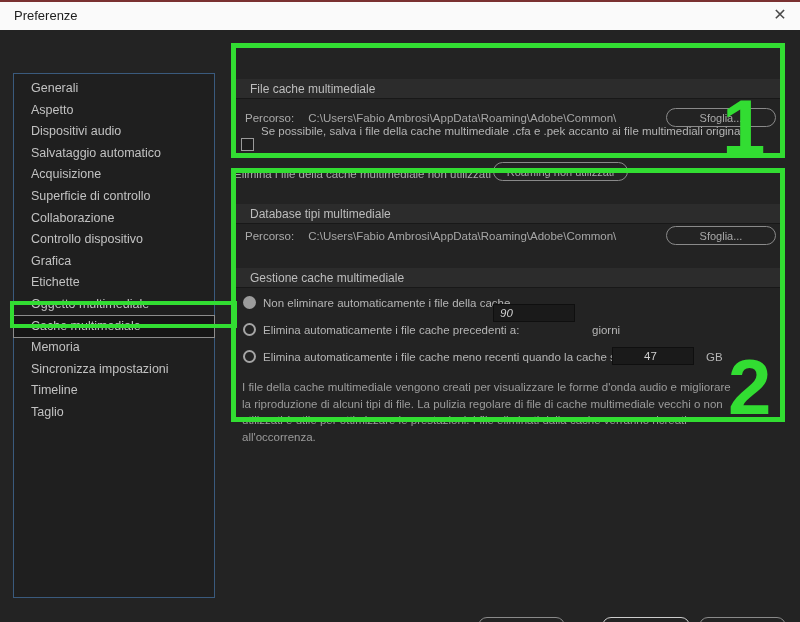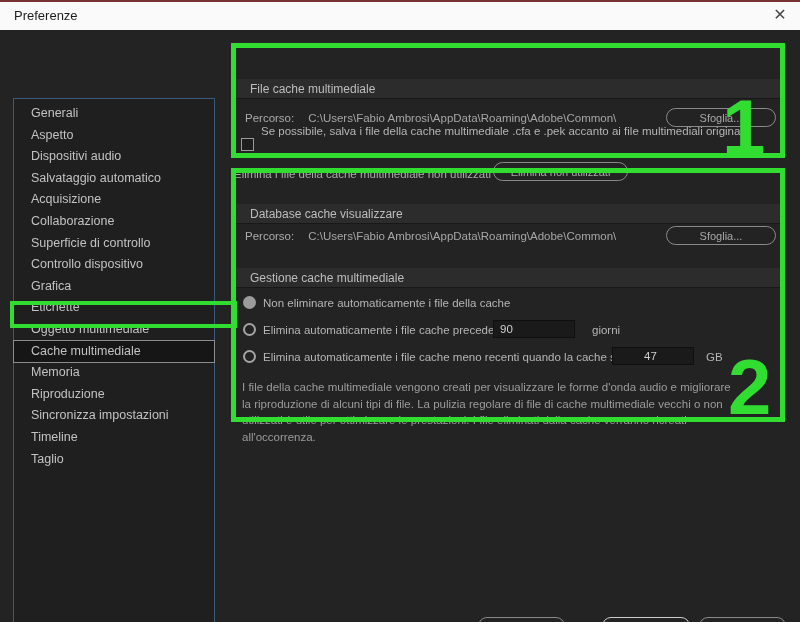--- a/index.html
+++ b/index.html
@@ -11,21 +11,21 @@
   
   .titlebar { position:absolute; left:0; top:0; width:800px; height:30px; background:#fafafa; }
   .titlebar-topline { position:absolute; left:0; top:0; width:800px; height:2px; background:#7a3131; }
   .title-text { position:absolute; left:14px; top:8px; font-size:13px; color:#1e1e1e; }
   .close-btn { position:absolute; right:8px; top:4px; width:24px; height:22px; border:none; background:transparent;
     color:#4a4a4a; font-size:16px; line-height:22px; text-align:center; cursor:pointer; }
   
   .dialog-body { position:absolute; left:0; top:30px; width:800px; height:592px; background:#232323; }
   
   .sidebar { position:absolute; left:13px; top:43px; width:202px; height:525px;
-    background:#1f1f1f; border:1px solid #3a5a7d; padding-top:4px;margin-top:25px; }
+    background:#1f1f1f; border:1px solid #3a5a7d; padding-top:4px; }
   .side-item { height:21.6px; line-height:21.6px; padding-left:17px; font-size:12.5px; color:#c2c2c2; cursor:pointer; white-space:nowrap; }
   .side-item.selected { background:#161616; outline:1px solid #8c8c8c; }
   
   .anno { position:absolute; border:5px solid #32dd32; z-index:5; pointer-events:none; }
   .anno-sidebar { left:10px; top:301px; width:227px; height:27px; border-width:4px; }
   .anno-1 { left:231px; top:43px; width:554px; height:115px; }
   .anno-2 { left:231px; top:168px; width:554px; height:254px; }
   .anno-num { position:absolute; z-index:6; color:#32dd32; font-weight:bold; font-size:78px; line-height:66px; pointer-events:none; }
   .anno-num-1 { left:722px; top:94px; }
   .anno-num-2 { left:728px; top:354px; }
@@ -58,56 +58,55 @@
   </div>
 
   <div class="dialog-body">
 
     <div class="sidebar">
       <div class="side-item">Generali</div>
       <div class="side-item">Aspetto</div>
       <div class="side-item">Dispositivi audio</div>
       <div class="side-item">Salvataggio automatico</div>
       <div class="side-item">Acquisizione</div>
+      <div class="side-item">Superficie di controllo</div>
       <div class="side-item">Collaborazione</div>
-      <div class="side-item">Superficie di controllo</div>
       <div class="side-item">Controllo dispositivo</div>
       <div class="side-item">Grafica</div>
       <div class="side-item">Etichette</div>
       <div class="side-item">Oggetto multimediale</div>
       <div class="side-item selected">Cache multimediale</div>
       <div class="side-item">Memoria</div>
-      <div class="side-item">Riproduzione</div>
       <div class="side-item">Sincronizza impostazioni</div>
       <div class="side-item">Timeline</div>
       <div class="side-item">Taglio</div>
     </div>
 
     <div class="sec-header" style="top:49px;">File cache multimediale</div>
     <div class="lbl" style="left:245px; top:82px;">
       <span>Percorso:</span><span class="path-val">C:\Users\Fabio Ambrosi\AppData\Roaming\Adobe\Common\</span>
     </div>
     <button class="pill" style="left:666px; top:78px; width:110px; height:19px;">Sfoglia...</button>
     <div class="checkbox" style="left:241px; top:108px;"></div>
     <div class="lbl" style="left:261px; top:95px; color:#b5b5b5;">Se possibile, salva i file della cache multimediale .cfa e .pek accanto ai file multimediali originali</div>
     <div class="lbl" style="left:234px; top:138px;">Elimina i file della cache multimediale non utilizzati</div>
-    <button class="pill" style="left:493px; top:132px; width:135px; height:19px;">Elimina non utilizzati</button>
+    <button class="pill" style="left:493px; top:132px; width:135px; height:19px;">Roaming non utilizzati</button>
 
-    <div class="sec-header" style="top:174px;">Database cache visualizzare</div>
+    <div class="sec-header" style="top:174px;">Database tipi multimediale</div>
     <div class="lbl" style="left:245px; top:200px;">
       <span>Percorso:</span><span class="path-val">C:\Users\Fabio Ambrosi\AppData\Roaming\Adobe\Common\</span>
     </div>
     <button class="pill" style="left:666px; top:196px; width:110px; height:19px;">Sfoglia...</button>
 
     <div class="sec-header" style="top:238px;">Gestione cache multimediale</div>
     <div class="radio filled" style="left:243px; top:266px;"></div>
     <div class="lbl" style="left:263px; top:267px; color:#b5b5b5;">Non eliminare automaticamente i file della cache</div>
     <div class="radio empty" style="left:243px; top:293px;"></div>
     <div class="lbl" style="left:263px; top:294px; color:#b5b5b5;">Elimina automaticamente i file cache precedenti a:</div>
-    <input class="numfield" style="left: 493px; top: 290px;" type="text" value="90">
+    <input class="numfield" style="left: 493px; top: 274px; font-style: italic;" type="text" value="90">
     <div class="lbl" style="left:592px; top:294px; color:#b5b5b5;">giorni</div>
     <div class="radio empty" style="left:243px; top:320px;"></div>
     <div class="lbl" style="left:263px; top:321px; color:#b5b5b5;">Elimina automaticamente i file cache meno recenti quando la cache supera:</div>
     <input class="numfield" style="left: 612px; top: 317px; padding-left: 31px;" type="text" value="47">
     <div class="lbl" style="left:706px; top:321px; color:#b5b5b5;">GB</div>
     <div class="desc">I file della cache multimediale vengono creati per visualizzare le forme d'onda audio e migliorare la riproduzione di alcuni tipi di file. La pulizia regolare di file di cache multimediale vecchi o non utilizzati è utile per ottimizzare le prestazioni. I file eliminati dalla cache verranno ricreati all'occorrenza.</div>
 
     <button class="pill" style="left:478px; top:587px; width:87px; height:18px;">Aiuto</button>
     <button class="pill ok" style="left:602px; top:587px; width:88px; height:18px;">OK</button>
     <button class="pill" style="left:699px; top:587px; width:87px; height:18px;">Annulla</button>

